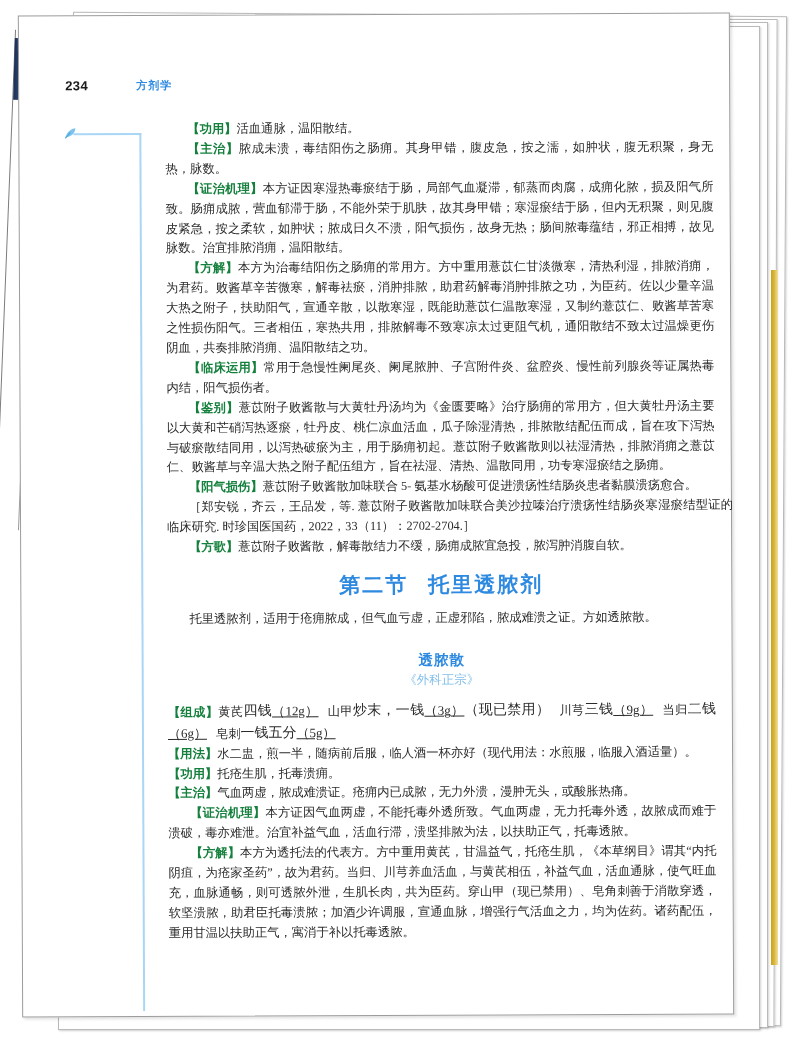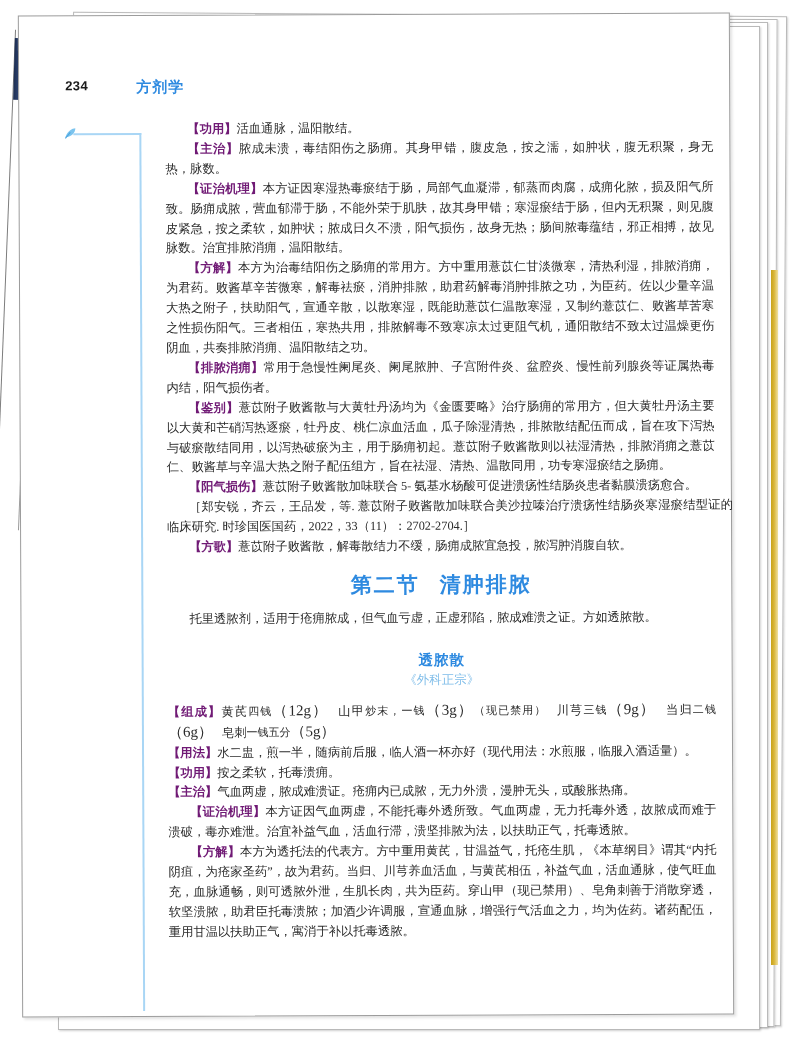--- a/index.html
+++ b/index.html
@@ -74,33 +74,33 @@
     z-index: 5;
     transform: rotate(-0.25deg);
   }
 
   
   .running-head {
     position: absolute;
     left: 46px;
     top: 62px;
     display: flex;
-    align-items: flex-start;
+    align-items: center;
     gap: 48px;
   }
   .folio {
     font-family: "Liberation Sans", sans-serif;
     font-size: 13px;
     font-weight: bold;
     color: #1b1b1b;
     letter-spacing: 0.5px;
   }
   .head-title {
     font-family: Liberation Mono, monospace;
-    font-size: 15px;
+    font-size: 11px;
     font-weight: bold;
     color: #2e8ae0;
     letter-spacing: 1px;
   }
 
   
   .deco-h {
     position: absolute;
     left: 54px;
     top: 117px;
@@ -141,21 +141,21 @@
     line-height: 19.9px;
     color: #2a2a2a;
     text-align: justify;
     text-justify: inter-ideograph;
     text-indent: 22px;
     font-family: "Liberation Serif", "DejaVu Serif", serif;
   }
   p.para.noindent { text-indent: 0; }
   .tag {
     font-weight: bold;
-    color: #701a75;
+    color: #15803d;
   }
   .cite {
     display: block;
     font-size: 11.4px;
     line-height: 19.2px;
     color: #2a2a2a;
     text-align: justify;
     text-indent: 0;
     margin-left: -16px;
     width: 566px;
@@ -183,22 +183,22 @@
     font-family: "Liberation Sans", sans-serif;
   }
   .source {
     margin: 2px 0 12px 0;
     text-align: center;
     font-size: 12.5px;
     color: #7fbde9;
     font-family: "Liberation Serif", serif;
   }
 
-  .dose { font-size: 11px; vertical-align: 0.5px; }
-  .gram { font-size: 15px; }
+  .dose { font-size: 14px; vertical-align: 0.5px; }
+  .gram { font-size: 13px; text-decoration: underline; }
   .gap { display: inline-block; width: 9px; }
 </style>
 </head>
 <body>
 
 <div class="spine-edge"></div>
 <div class="spine"></div>
 
 <div class="stack-sheet sheet-4"></div>
 <div class="stack-sheet sheet-3"></div>
@@ -226,42 +226,42 @@
   <div class="column">
 
     <p class="para"><span class="tag">【功用】</span><span>活血通脉，温阳散结。</span></p>
 
     <p class="para"><span class="tag">【主治】</span><span>脓成未溃，毒结阳伤之肠痈。其身甲错，腹皮急，按之濡，如肿状，腹无积聚，身无热，脉数。</span></p>
 
     <p class="para"><span class="tag">【证治机理】</span><span>本方证因寒湿热毒瘀结于肠，局部气血凝滞，郁蒸而肉腐，成痈化脓，损及阳气所致。肠痈成脓，营血郁滞于肠，不能外荣于肌肤，故其身甲错；寒湿瘀结于肠，但内无积聚，则见腹皮紧急，按之柔软，如肿状；脓成日久不溃，阳气损伤，故身无热；肠间脓毒蕴结，邪正相搏，故见脉数。治宜排脓消痈，温阳散结。</span></p>
 
     <p class="para"><span class="tag">【方解】</span><span>本方为治毒结阳伤之肠痈的常用方。方中重用薏苡仁甘淡微寒，清热利湿，排脓消痈，为君药。败酱草辛苦微寒，解毒祛瘀，消肿排脓，助君药解毒消肿排脓之功，为臣药。佐以少量辛温大热之附子，扶助阳气，宣通辛散，以散寒湿，既能助薏苡仁温散寒湿，又制约薏苡仁、败酱草苦寒之性损伤阳气。三者相伍，寒热共用，排脓解毒不致寒凉太过更阻气机，通阳散结不致太过温燥更伤阴血，共奏排脓消痈、温阳散结之功。</span></p>
 
-    <p class="para"><span class="tag">【排脓消痈】</span><span>常用于急慢性阑尾炎、阑尾脓肿、子宫附件炎、盆腔炎、慢性前列腺炎等证属热毒内结，阳气损伤者。</span></p>
+    <p class="para"><span class="tag">【临床运用】</span><span>常用于急慢性阑尾炎、阑尾脓肿、子宫附件炎、盆腔炎、慢性前列腺炎等证属热毒内结，阳气损伤者。</span></p>
 
     <p class="para"><span class="tag">【鉴别】</span><span>薏苡附子败酱散与大黄牡丹汤均为《金匮要略》治疗肠痈的常用方，但大黄牡丹汤主要以大黄和芒硝泻热逐瘀，牡丹皮、桃仁凉血活血，瓜子除湿清热，排脓散结配伍而成，旨在攻下泻热与破瘀散结同用，以泻热破瘀为主，用于肠痈初起。薏苡附子败酱散则以祛湿清热，排脓消痈之薏苡仁、败酱草与辛温大热之附子配伍组方，旨在祛湿、清热、温散同用，功专寒湿瘀结之肠痈。</span></p>
 
     <p class="para"><span class="tag">【阳气损伤】</span><span>薏苡附子败酱散加味联合 5- 氨基水杨酸可促进溃疡性结肠炎患者黏膜溃疡愈合。</span></p>
 
     <p class="para cite">［郑安锐，齐云，王品发，等. 薏苡附子败酱散加味联合美沙拉嗪治疗溃疡性结肠炎寒湿瘀结型证的临床研究. 时珍国医国药，2022，33（11）：2702-2704.］</p>
 
     <p class="para"><span class="tag">【方歌】</span><span>薏苡附子败酱散，解毒散结力不缓，肠痈成脓宜急投，脓泻肿消腹自软。</span></p>
 
-    <h2 class="section"><span>第二节</span><span class="sep"></span><span>清肿排脓</span></h2>
+    <h2 class="section"><span>第二节</span><span class="sep"></span><span>托里透脓剂</span></h2>
 
     <p class="para">托里透脓剂，适用于疮痈脓成，但气血亏虚，正虚邪陷，脓成难溃之证。方如透脓散。</p>
 
     <h3 class="formula">透脓散</h3>
     <div class="source">《外科正宗》</div>
 
     <p class="para noindent"><span class="tag">【组成】</span><span id="composition-line"><span><span>黄芪</span><span class="dose">四钱</span><span class="gram">（12g）</span></span><span class="gap"></span><span><span>山甲</span><span class="dose">炒末，一钱</span><span class="gram">（3g）</span><span class="dose">（现已禁用）</span></span><span class="gap"></span><span><span>川芎</span><span class="dose">三钱</span><span class="gram">（9g）</span></span><span class="gap"></span><span><span>当归</span><span class="dose">二钱</span><span class="gram">（6g）</span></span><span class="gap"></span><span><span>皂刺</span><span class="dose">一钱五分</span><span class="gram">（5g）</span></span></span></p>
 
     <p class="para noindent"><span class="tag">【用法】</span><span>水二盅，煎一半，随病前后服，临人酒一杯亦好（现代用法：水煎服，临服入酒适量）。</span></p>
 
-    <p class="para noindent"><span class="tag">【功用】</span><span>按之柔软，托毒溃痈。</span></p>
+    <p class="para noindent"><span class="tag">【功用】</span><span>托疮生肌，托毒溃痈。</span></p>
 
     <p class="para noindent"><span class="tag">【主治】</span><span>气血两虚，脓成难溃证。疮痈内已成脓，无力外溃，漫肿无头，或酸胀热痛。</span></p>
 
     <p class="para"><span class="tag">【证治机理】</span><span>本方证因气血两虚，不能托毒外透所致。气血两虚，无力托毒外透，故脓成而难于溃破，毒亦难泄。治宜补益气血，活血行滞，溃坚排脓为法，以扶助正气，托毒透脓。</span></p>
 
     <p class="para"><span class="tag">【方解】</span><span>本方为透托法的代表方。方中重用黄芪，甘温益气，托疮生肌，《本草纲目》谓其“内托阴疽，为疮家圣药”，故为君药。当归、川芎养血活血，与黄芪相伍，补益气血，活血通脉，使气旺血充，血脉通畅，则可透脓外泄，生肌长肉，共为臣药。穿山甲（现已禁用）、皂角刺善于消散穿透，软坚溃脓，助君臣托毒溃脓；加酒少许调服，宣通血脉，增强行气活血之力，均为佐药。诸药配伍，重用甘温以扶助正气，寓消于补以托毒透脓。</span></p>
 
   </div>
 </div>
 

